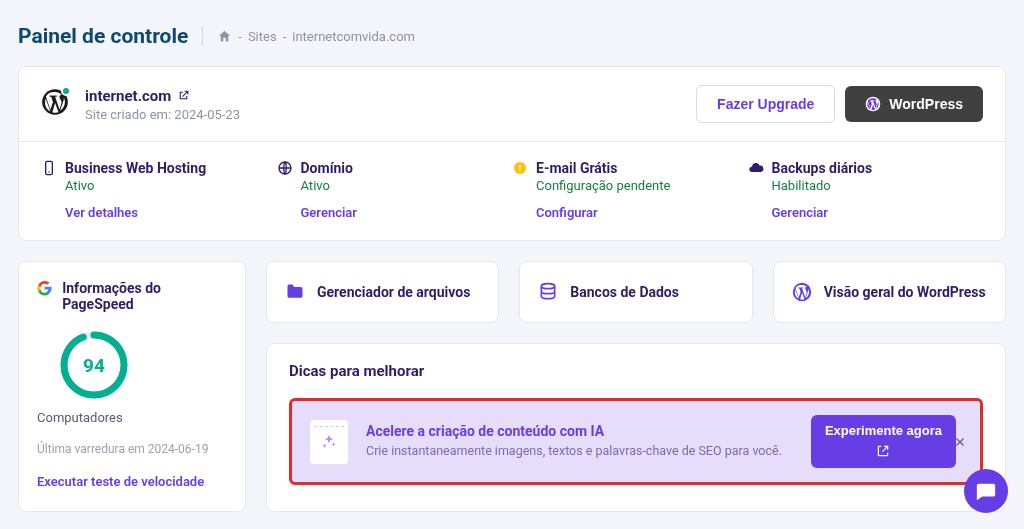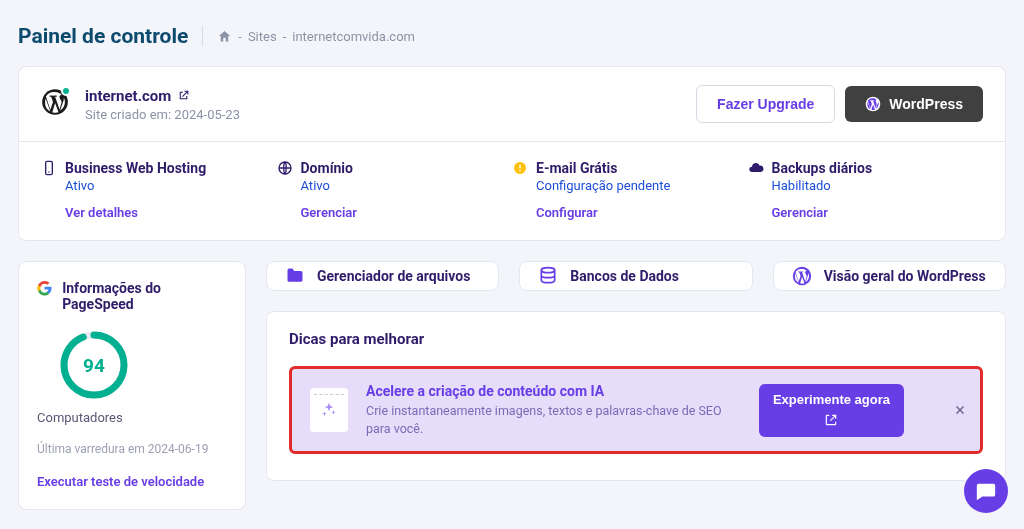--- a/index.html
+++ b/index.html
@@ -111,21 +111,21 @@
   display: flex;
   align-items: center;
   gap: 8px;
   font-size: 14px;
   font-weight: 700;
   color: #2f1c6a;
 }
 .status-head svg { width: 16px; height: 16px; }
 .status-sub {
   font-size: 13px;
-  color: #1d4ed8;
+  color: #15803d;
   margin: 2px 0 12px 24px;
 }
 .status-link {
   font-size: 13px;
   font-weight: 600;
   color: #673de6;
   margin-left: 24px;
   cursor: pointer;
 }
 
@@ -162,41 +162,41 @@
   color: #00b090;
 }
 .ps-sub1 { font-size: 13px; color: #5a5a78; margin-top: 10px; }
 .ps-sub2 { font-size: 12px; color: #9ca0b3; margin-top: 16px; line-height: 1.4; }
 .ps-link { font-size: 13px; font-weight: 600; color: #673de6; margin-top: 16px; cursor: pointer; }
 
 .right-col { flex: 1; display: flex; flex-direction: column; gap: 20px; }
 .tool-row { display: flex; gap: 20px; }
 .tool-card {
   flex: 1;
-  padding: 4px 18px;
+  padding: 20px 18px;
   display: flex;
   align-items: center;
   gap: 12px;
   font-size: 14px;
   font-weight: 700;
   color: #2f1c6a;
   cursor: pointer;
 }
 .tool-card svg { width: 20px; height: 20px; flex-shrink: 0; }
 
 .tips-card { padding: 18px 22px 26px; }
 .tips-title { font-size: 15px; font-weight: 700; color: #2f1c6a; margin-bottom: 18px; }
 .tip-box-wrap {
   position: relative;
 }
 .tip-bg {
   background: #e6ddfb;
   border-radius: 6px;
   border: 3px solid #e22b2b;
-  padding: 14px 76px 14px 18px;
+  padding: 14px 24px 14px 18px;
   display: flex;
   align-items: center;
   gap: 18px;
 }
 .tip-icon-wrap {
   width: 38px; height: 44px;
   background: #fff;
   border-radius: 4px;
   display: flex;
   align-items: center;

